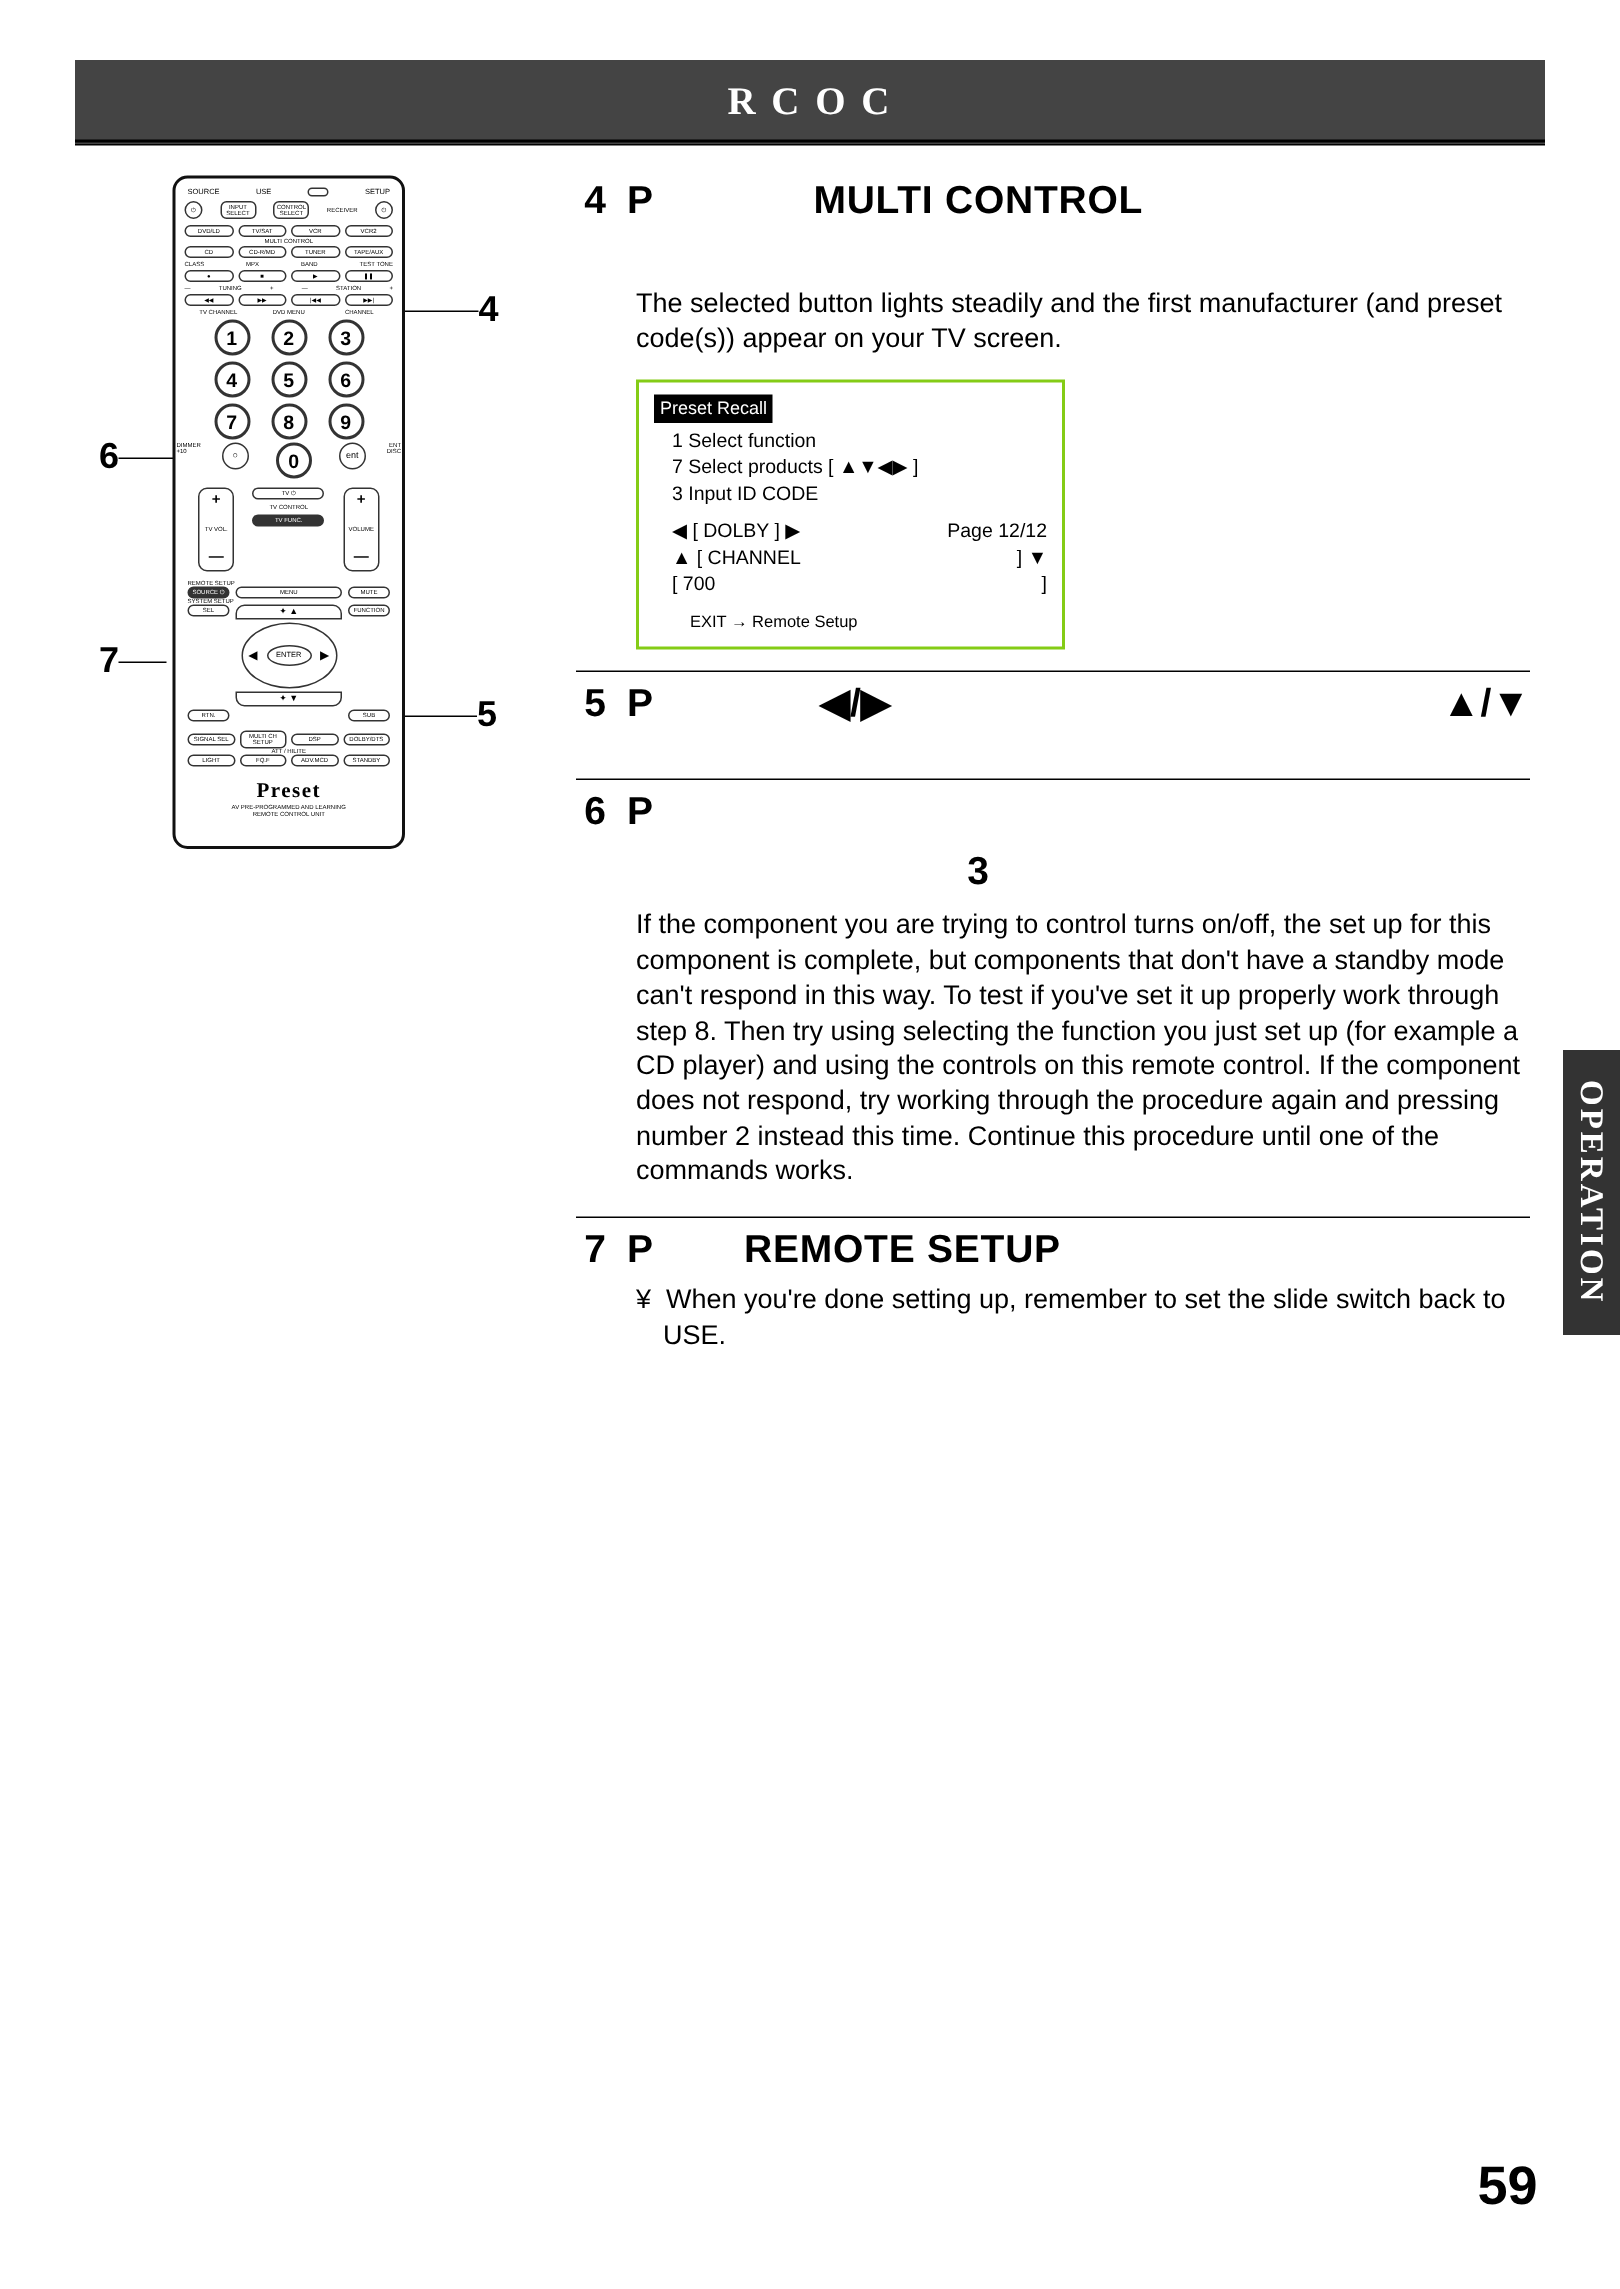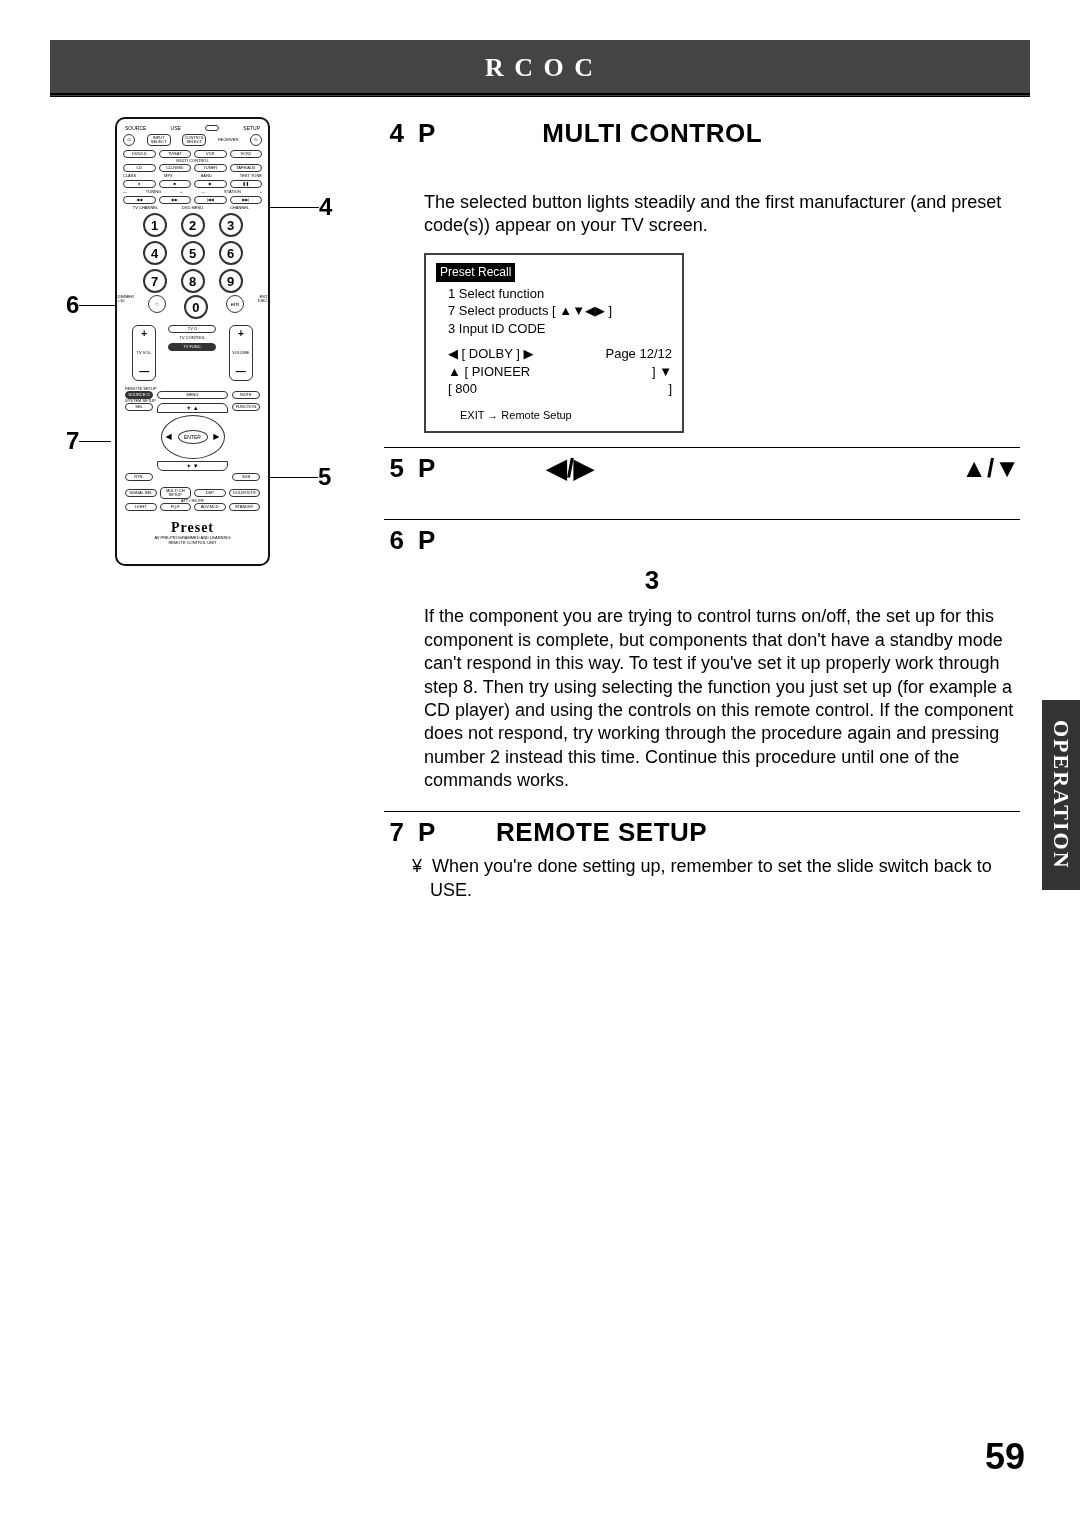--- a/index.html
+++ b/index.html
@@ -229,22 +229,22 @@
   .step-sub2 {
     font-size: 26px;
     font-weight: bold;
     margin-left: 40px;
     margin-bottom: 8px;
   }
 
   
   .osd {
     margin: 16px 0 14px 40px;
-    border: 2px solid #404040;
-    width: 260px;
+    border: 2px solid #84cc16;
+    width: 286px;
     padding: 8px 10px 8px 10px;
     font-size: 13px;
     line-height: 1.35;
   }
   .osd .osd-title {
     background: #000;
     color: #fff;
     padding: 1px 4px;
     display: inline-block;
     font-size: 12px;
@@ -256,21 +256,21 @@
   .osd .osd-right {
     float: right;
   }
   .osd .osd-exit {
     font-size: 11px;
     padding-top: 10px;
     padding-left: 24px;
   }
 
   .bullet {
-    margin-left: 28px;
+    margin-left: 40px;
     text-indent: -18px;
     padding-left: 18px;
   }
 
   
   .side-tab {
     position: absolute;
     right: 0;
     top: 700px;
     background: #333;
@@ -491,25 +491,25 @@
       <div class="osd-title">Preset Recall</div>
       <div class="osd-line">1  Select function</div>
       <div class="osd-line">7  Select products  [  ▲▼◀▶ ]</div>
       <div class="osd-line">3  Input ID CODE</div>
       <div style="height:8px;"></div>
       <div class="osd-line">
         <span>◀  [ DOLBY  ]   ▶</span>
         <span class="osd-right">Page   12/12</span>
       </div>
       <div class="osd-line">
-        <span>▲  [ PIONEER</span>
+        <span>▲  [ CHANNEL</span>
         <span class="osd-right">]  ▼</span>
       </div>
       <div class="osd-line">
-        <span>    [ 800</span>
+        <span>    [ 700</span>
         <span class="osd-right">]</span>
       </div>
       <div class="osd-exit">EXIT  →  Remote Setup</div>
     </div>
 
     <hr class="hr-thin">
 
     
     <div class="step-head">
       <span class="num">5</span>

